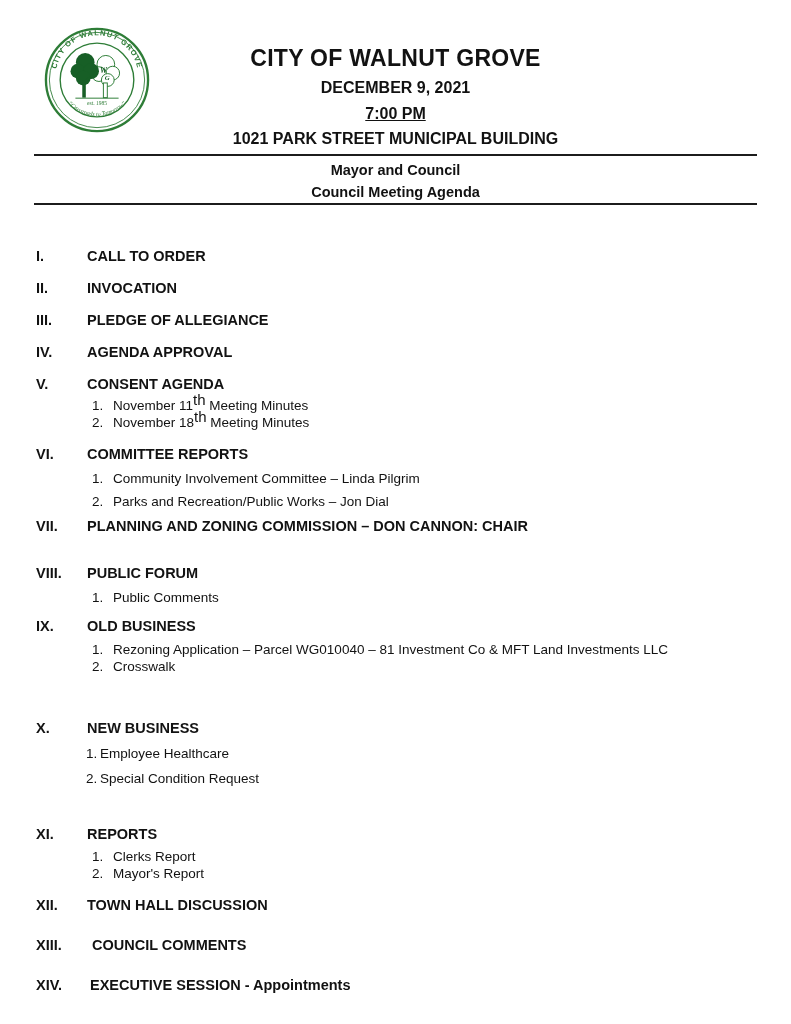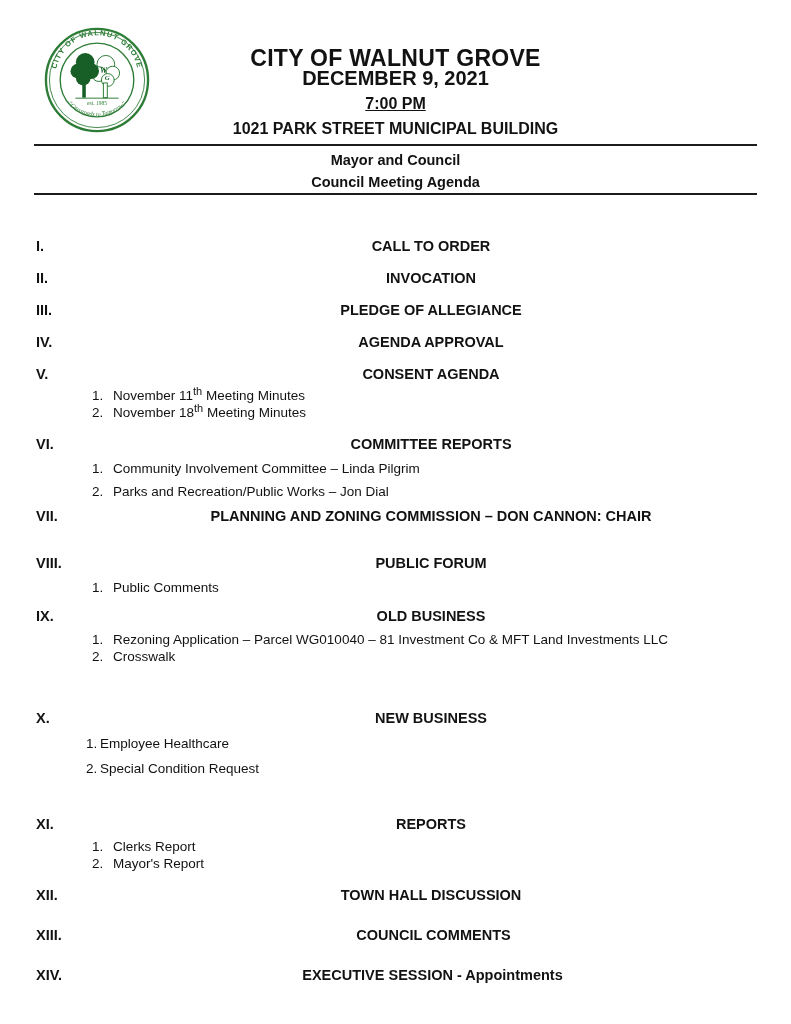--- a/index.html
+++ b/index.html
@@ -9,40 +9,40 @@
     -webkit-font-smoothing:antialiased;
   }
   .page{position:relative;width:791px;height:1024px;overflow:hidden;background:#fff;}
 
   
   .seal{position:absolute;left:43px;top:25px;}
 
   
   .hdr{text-align:center;padding-top:46px;}
   .doc-title{font-size:23px;font-weight:bold;letter-spacing:.3px;line-height:24px;}
-  .doc-date{font-size:20px;font-weight:bold;line-height:16px;}
+  .doc-date{font-size:16px;font-weight:bold;margin-top:10px;line-height:16px;}
   .doc-time{font-size:16px;font-weight:bold;margin-top:10px;line-height:16px;text-decoration:underline;}
   .doc-venue{font-size:16px;font-weight:bold;margin-top:9px;line-height:16px;}
 
   .rule{height:2px;background:#1c1c1c;margin:0 34px;}
   .rule1{margin-top:7px;}
   .rule2{margin-top:3px;}
   .sub-hdr{text-align:center;font-weight:bold;font-size:14.5px;line-height:15px;}
   .sub-hdr.l1{margin-top:7px;}
   .sub-hdr.l2{margin-top:7px;}
 
   
   .item{display:flex;font-weight:bold;font-size:14.5px;line-height:16px;}
   .item .num{flex:none;width:51px;margin-left:36px;}
-  .item .ttl{flex:1;padding-right:16px;text-align:center;}
+  .item .ttl{flex:1;padding-right:16px;}
   .subrow{display:flex;font-size:13.5px;line-height:17px;font-weight:normal;}
   .subrow .sn{flex:none;width:21px;margin-left:92px;}
   .subrow .st{flex:1;padding-right:16px;}
   .subrow.tight .sn{width:14px;margin-left:86px;}
-  sup{font-size:11px;line-height:0;vertical-align:super;}
+  sup{font-size:15px;line-height:0;vertical-align:super;}
 </style>
 </head>
 <body>
 
 <div class="page">
 
   <svg class="seal" width="108" height="110" viewBox="0 0 110 110" aria-hidden="true">
     <defs>
       <path id="arcTop" d="M 13.5,58 A 42 42 0 1 1 96.5,58"></path>
       <path id="arcBot" d="M 16,62 A 40.5 40.5 0 0 0 94,62"></path>

